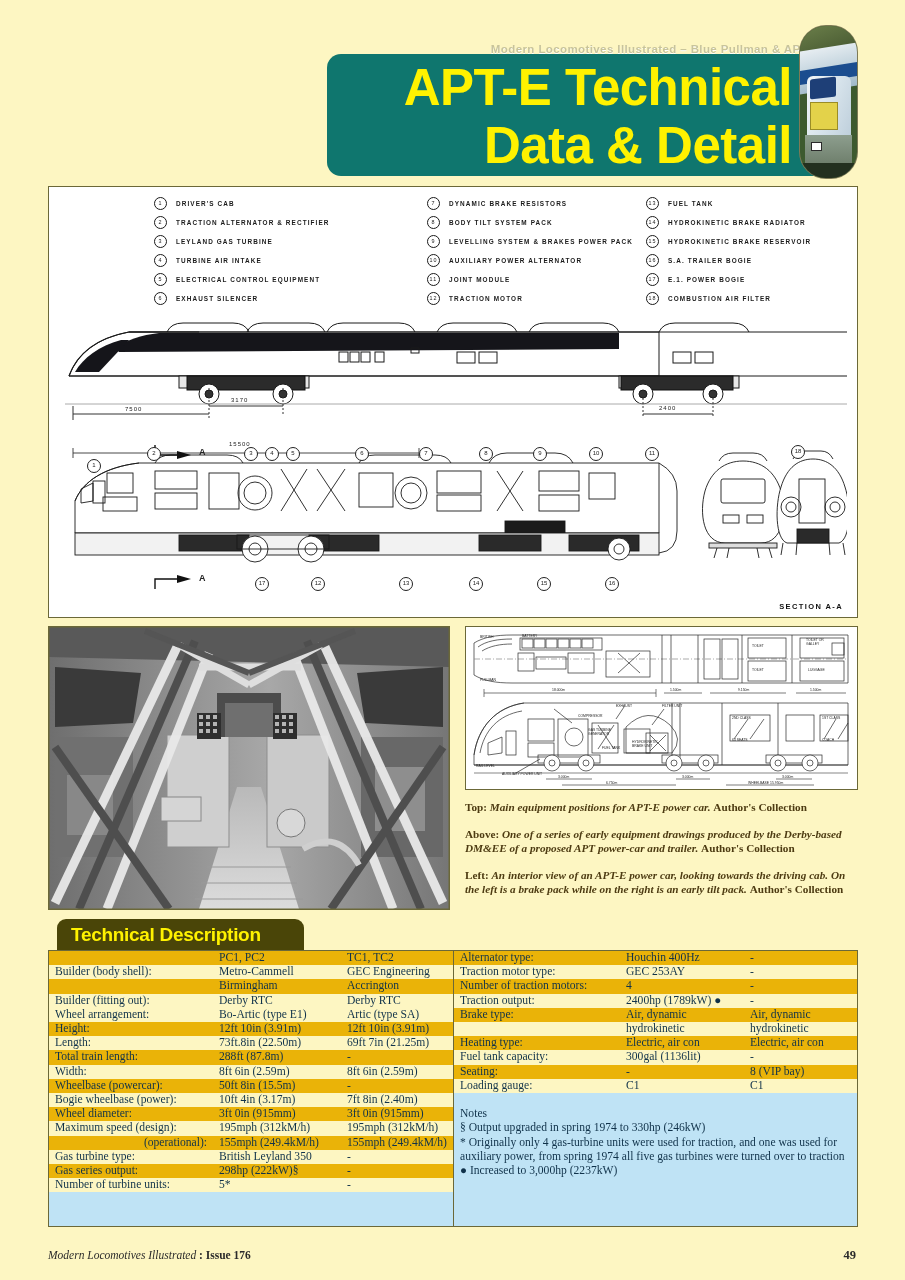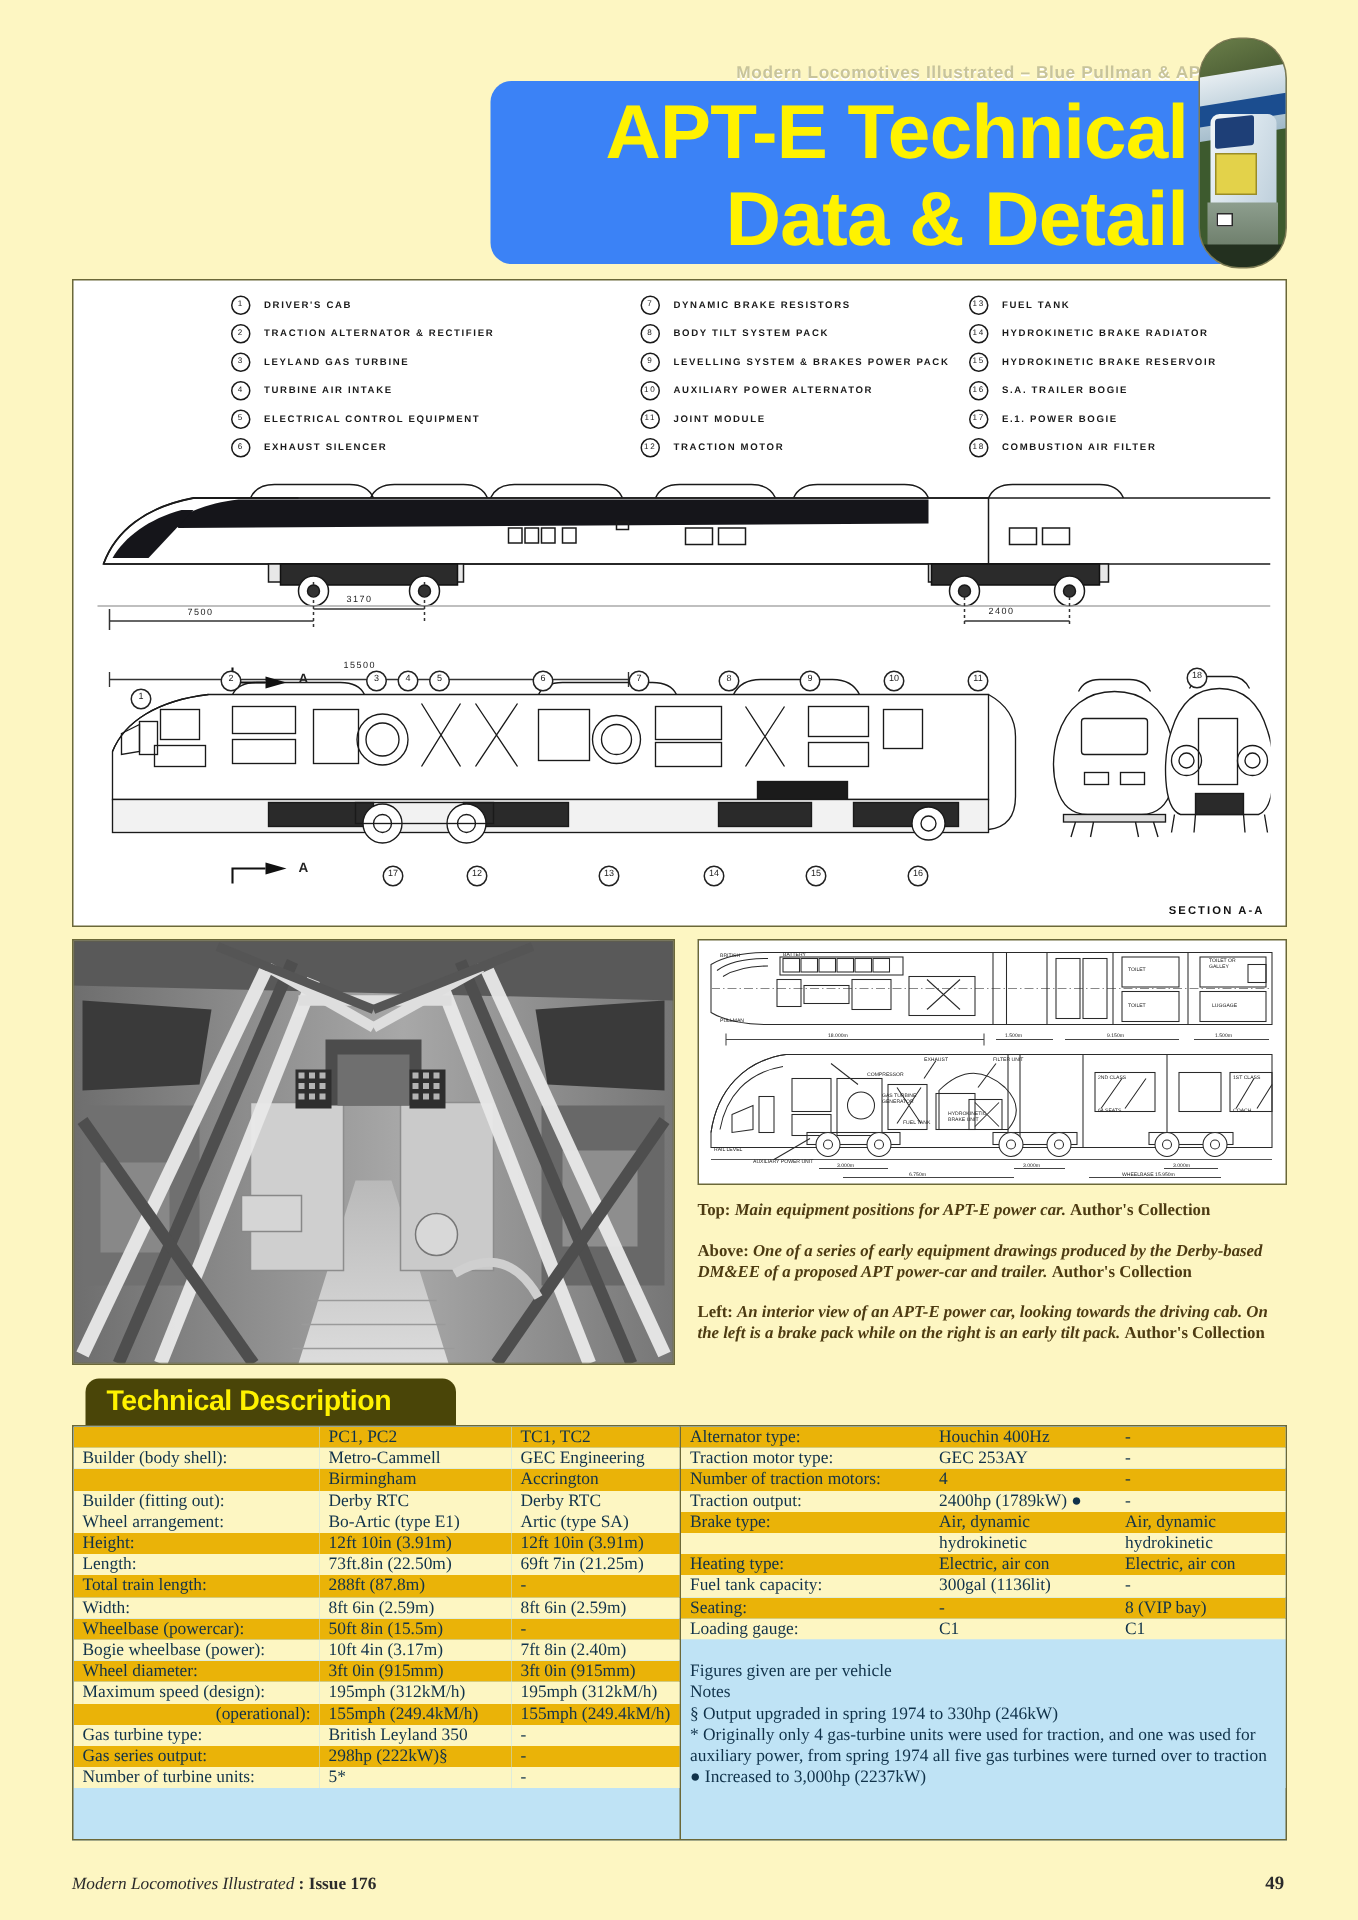--- a/index.html
+++ b/index.html
@@ -14,21 +14,21 @@
   #masthead{position:absolute;left:327px;top:40px;width:525px;height:18px;}
   #masthead .mh-text{
     font-family:"Liberation Sans",sans-serif;
     font-weight:bold;font-size:11.5px;letter-spacing:.4px;
     color:#c8c49a;text-align:right;line-height:18px;
     text-shadow:0 1px 0 #fff;
     padding-right:8px;
   }
   #title-banner{
     position:absolute;left:327px;top:54px;width:525px;height:122px;
-    background:#3b82f6;
+    background:#0f766e;
     border-radius:14px 14px 14px 14px;
     overflow:hidden;
   }
   #title-banner .t-line{
     font-family:"Liberation Sans",sans-serif;
     font-weight:bold;color:#fff200;
     text-align:right;
     padding-right:60px;
     line-height:58px;font-size:51px;
     letter-spacing:-0.5px;
@@ -844,21 +844,20 @@
           </tr>
           <tr class="odd">
             <td class="lbl">Loading gauge:</td>
             <td class="cA">C1</td>
             <td class="cB">C1</td>
           </tr>
         </tbody>
       </table>
     <div class="notes" id="notes-block">
         <div>&nbsp;</div>
-        <div class="">Figures given are per vehicle</div>
         <div class="">Notes</div>
         <div class="">§ Output upgraded in spring 1974 to 330hp (246kW)</div>
         <div class="wrap">* Originally only 4 gas-turbine units were used for traction, and one was used for auxiliary power, from spring 1974 all five gas turbines were turned over to traction</div>
         <div class="">● Increased to 3,000hp (2237kW)</div>
       </div>
   </div>
 </div>
 
 <div id="footer">
   <div class="fl"><span>Modern Locomotives Illustrated</span><b> : </b><b>Issue 176</b></div>

